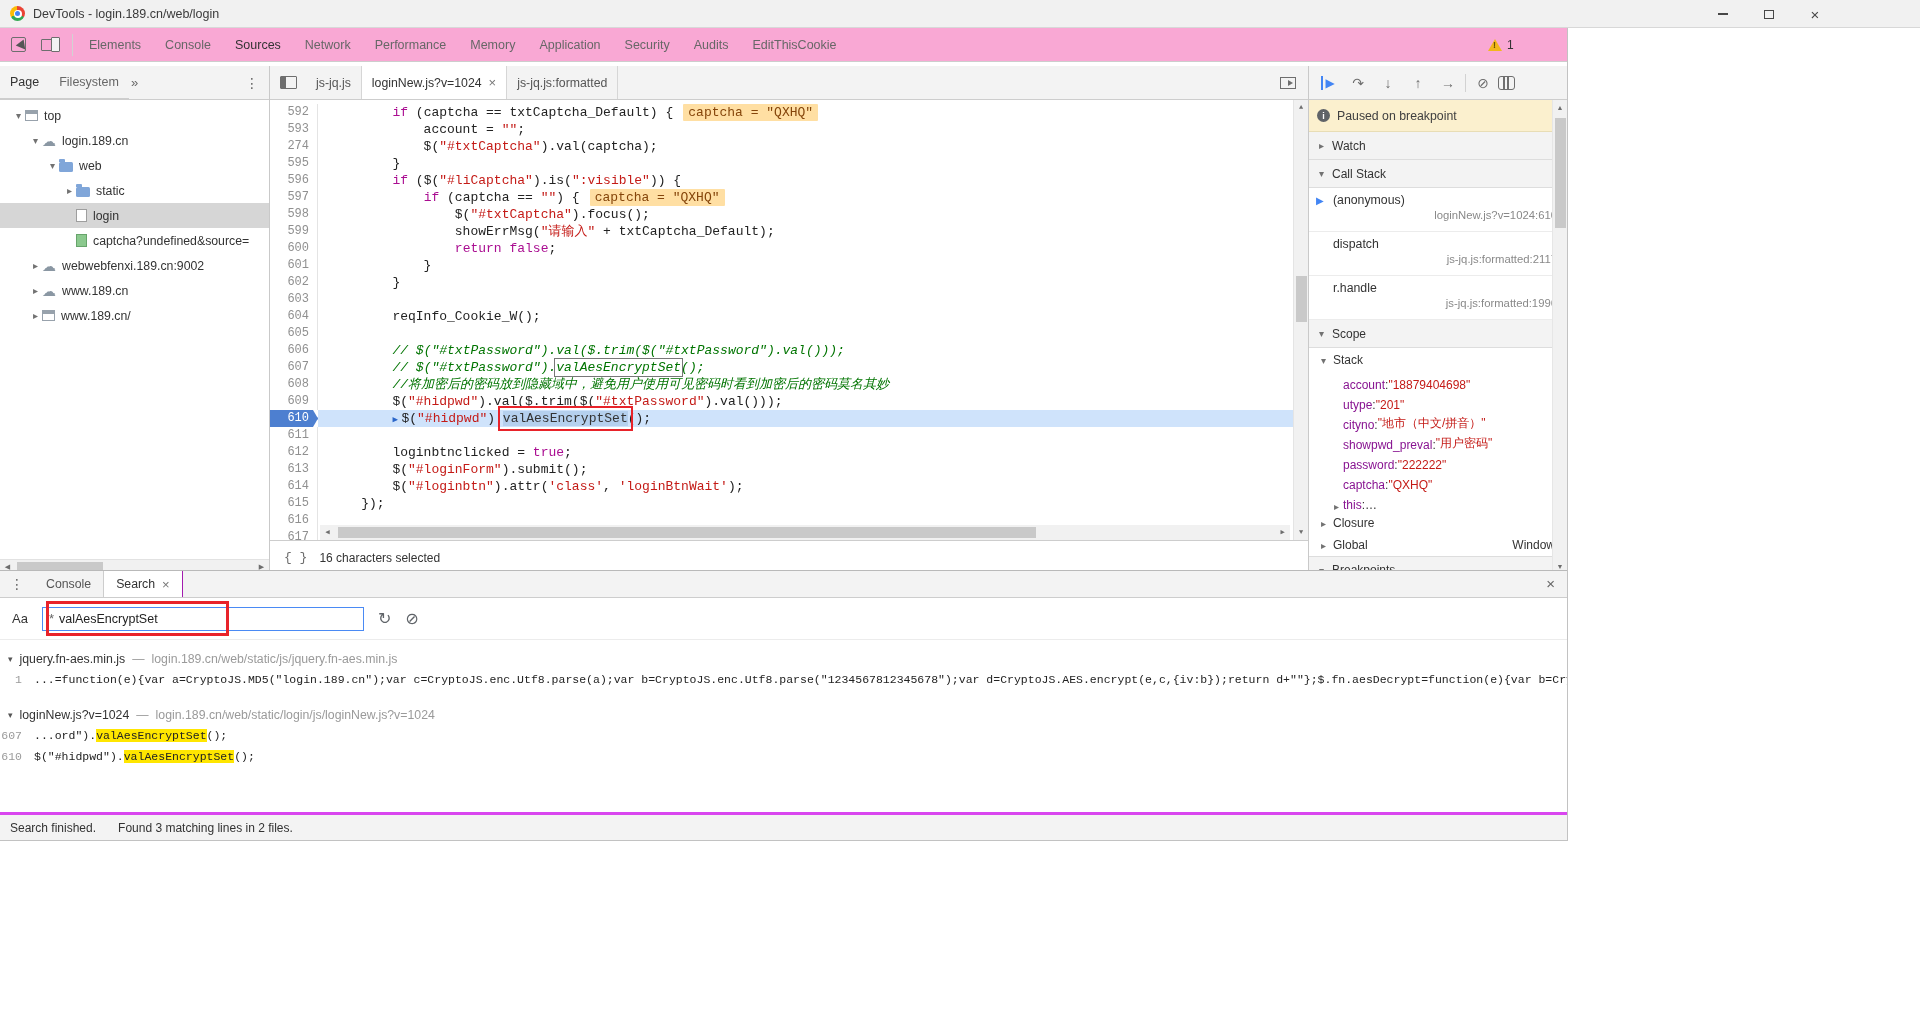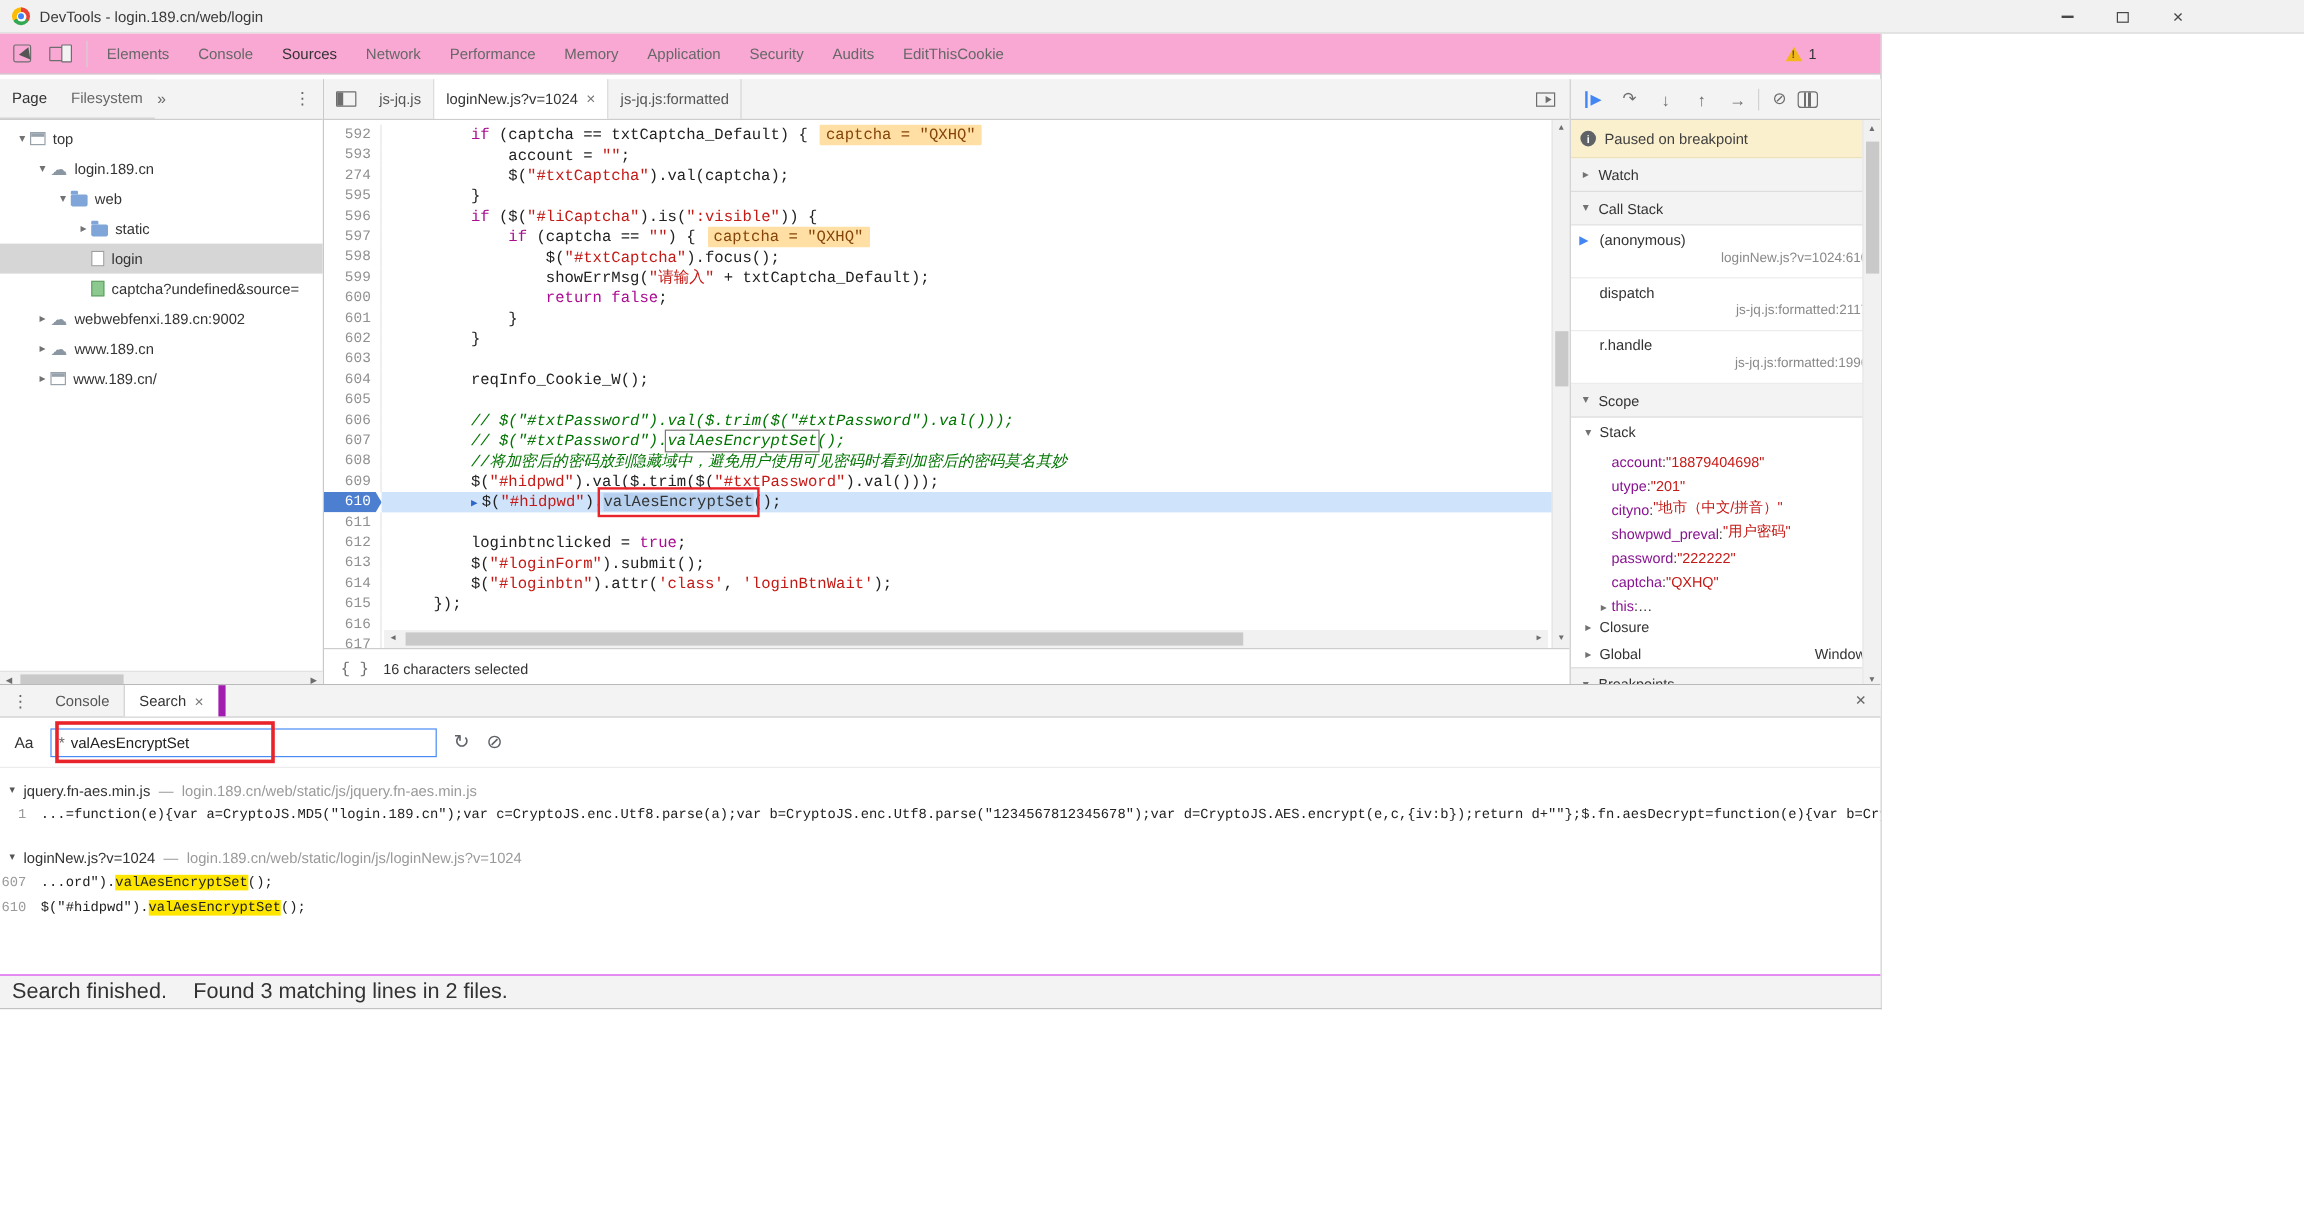--- a/index.html
+++ b/index.html
@@ -145,43 +145,43 @@
   .vval.str{color:var(--string,#c41a16)}
   .side-vscroll{position:absolute;right:0;top:34px;bottom:0;width:15px;background:#f1f1f1;border-left:1px solid #e6e6e6;
                 display:flex;flex-direction:column;justify-content:space-between;align-items:center}
   .side-vscroll .thumb-v{top:18px;height:110px}
 
   
   .drawer{position:absolute;left:0;top:542px;width:1567px;height:270px;border-top:1px solid #b9b9b9;background:#fff}
   .drawer-tabs{height:27px;background:#f3f3f3;border-bottom:1px solid #cdcdcd;display:flex;align-items:stretch;position:relative}
   .drawer-more{display:flex;align-items:center;padding:0 10px;color:#676767;font-size:14px}
   .dtab{display:flex;align-items:center;padding:0 12px;gap:7px;color:#555;font-size:12.3px}
-  .dtab.selected{background:#fff;border-left:1px solid #cdcdcd;border-right:6px solid #a21caf;color:#333}
+  .dtab.selected{background:#fff;border-left:1px solid #cdcdcd;border-right:1px solid #a21caf;color:#333}
   .drawer-close{position:absolute;right:12px;top:5px;color:#676767;font-size:15px;line-height:1}
   .search-pane{position:absolute;left:0;right:0;top:27px;bottom:0}
   .search-bar{height:42px;display:flex;align-items:center;gap:14px;padding-left:12px;position:relative;border-bottom:1px solid #ececec}
   .match-case{color:#333;font-size:13px}
   .search-input-wrap{width:322px;height:24px;border:1px solid #4a8af4;background:#fff;display:flex;align-items:center;
                      padding:0 6px;gap:5px}
   .regex-star{color:#666;font-size:13px}
   .search-input{border:none;outline:none;flex:1;font-size:12.5px;font-family:inherit;color:#222;background:transparent}
   .sicon{color:#5f6368;font-size:16px;line-height:1}
   .search-annotation{position:absolute;left:46px;top:3px;width:183px;height:35px;border:3px solid var(--annotation,#e8232a);
                      pointer-events:none}
   .search-results{position:absolute;left:0;right:0;top:42px;bottom:28px;overflow:hidden;padding-top:8px}
   .sgroup{margin-bottom:14px}
   .sg-head{display:flex;align-items:center;gap:7px;height:21px;padding-left:8px;font-size:12.3px;color:#333;white-space:nowrap}
   .sg-caret{font-size:9px;color:#555}
   .sg-dash,.sg-url{color:#9a9a9a}
   .match-row{display:flex;align-items:center;height:21px;font-family:"Liberation Mono","DejaVu Sans Mono",monospace;
              font-size:11.5px;white-space:pre;overflow:hidden;color:#222}
   .match-num{flex:none;width:34px;text-align:right;padding-right:12px;color:#9a9a9a}
   .hl{background:var(--match,#ffe600)}
-  .search-statusbar{position:absolute;left:0;right:0;bottom:0;height:28px;background:#f3f3f3;border-top:1px solid #d946ef;
-                    display:flex;align-items:center;gap:22px;padding-left:10px;color:#333;font-size:18px}
+  .search-statusbar{position:absolute;left:0;right:0;bottom:0;height:28px;background:#f3f3f3;border-top:3px solid #d946ef;
+                    display:flex;align-items:center;gap:22px;padding-left:10px;color:#333;font-size:12px}
 </style>
 </head>
 <body>
 
 <div class="screen">
 
   <div class="titlebar">
     <span class="chrome-icon"></span>
     <span class="title-text">DevTools - login.189.cn/web/login</span>
     <div class="win-controls">

